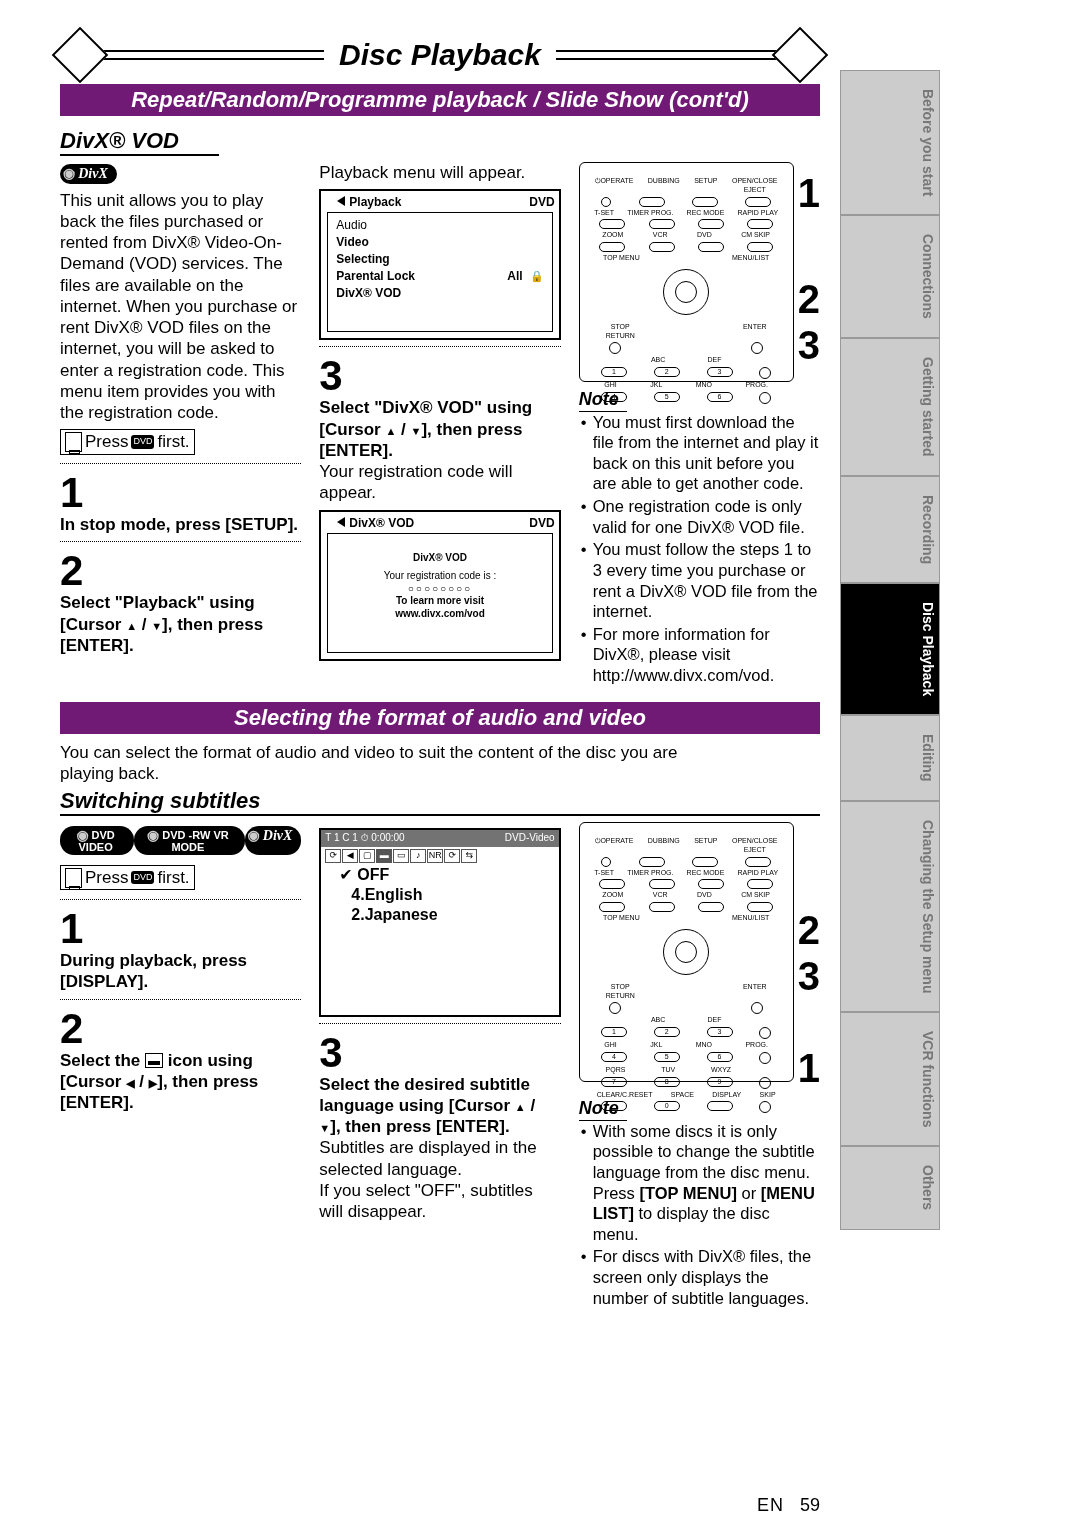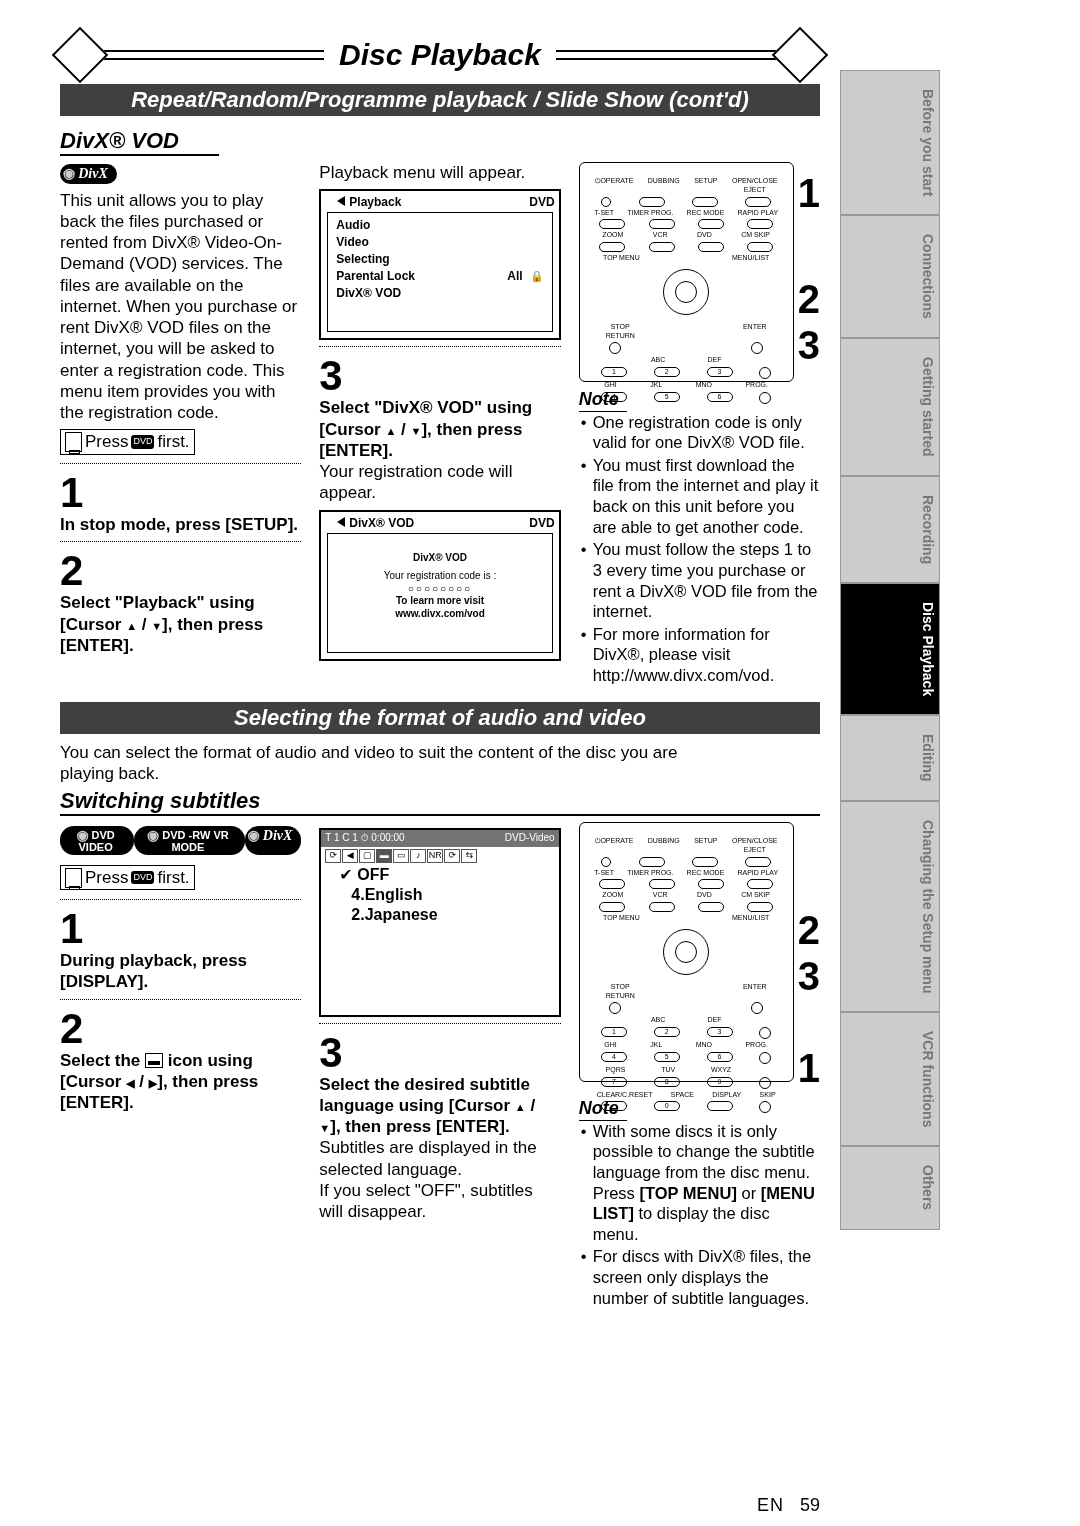--- a/index.html
+++ b/index.html
@@ -6,21 +6,21 @@
   body { font-family: Arial, Helvetica, sans-serif; background:#fff; color:#000; width:1080px; }
   .page { position:relative; width:940px; min-height:1526px; padding:30px 120px 20px 60px; }
   
   .chapter-banner { display:flex; align-items:center; justify-content:center; height:50px; }
   .chapter-banner .arrow-l, .chapter-banner .arrow-r { width:40px; height:40px; border:2px solid #000; transform:rotate(45deg); }
   .chapter-banner .arrow-l { margin-right:-20px; background:#fff; z-index:2;}
   .chapter-banner .arrow-r { margin-left:-20px; background:#fff; z-index:2;}
   .chapter-banner .line { flex:1; border-top:2px solid #000; border-bottom:2px solid #000; height:10px; }
   .chapter-title { font-size:30px; font-weight:bold; font-style:italic; padding:0 15px; white-space:nowrap; background:#fff; z-index:3;}
   
-  .section-bar { background:#404040; color:#fff; font-size:22px; font-weight:bold; font-style:italic; text-align:center; padding:3px 0; margin:4px 0 8px 0; }
+  .section-bar { background:#701a75; color:#fff; font-size:22px; font-weight:bold; font-style:italic; text-align:center; padding:3px 0; margin:4px 0 8px 0; }
   
   .h2 { font-size:22px; font-weight:bold; font-style:italic; border-bottom:2px solid #000; display:inline-block; margin:4px 0 6px 0; padding-right:40px;}
   .h2.full { display:block; }
   
   .body { font-size:17px; line-height:1.25; }
   .columns { display:flex; gap:18px; }
   .columns > div { flex:1; }
   
   .divx-badge { display:inline-block; background:#000; color:#fff; border-radius:14px; padding:1px 9px 1px 3px; font-size:14px; font-style:italic; font-family:serif; font-weight:bold;}
   .divx-badge::before{content:"◉"; font-style:normal; margin-right:3px; color:#ccc;}
@@ -122,21 +122,21 @@
     </div>
 
     <div>
       <div>Playback menu will appear.</div>
       <div class="screen">
         <div class="titlebar">
             <span><span class="arrow"></span><span>Playback</span></span>
             <span>DVD</span>
           </div>
         <div class="inner" id="pb-inner">
-            <div class="row" style="font-weight: bold; text-align: center;">
+            <div class="row" style="font-weight: normal; text-align: center;">
               <span>Audio</span>
               <span></span>
             </div>
             <div class="row" style="font-weight: bold;">
               <span>Video</span>
               <span></span>
             </div>
             <div class="row" style="font-weight: bold;">
               <span>Selecting</span>
               <span></span>
@@ -260,22 +260,22 @@
         </div>
         <div class="remote-nums">
           <span style="margin-top:8px;">1</span>
           <span style="margin-top:60px;">2</span>
           <span>3</span>
         </div>
       </div>
       <div class="note">
         <div class="note-head">Note</div>
         <ul id="note1">
+            <li>You must first download the file from the internet and play it back on this unit before you are able to get another code.</li>
             <li>One registration code is only valid for one DivX® VOD file.</li>
-            <li>You must first download the file from the internet and play it back on this unit before you are able to get another code.</li>
             <li>You must follow the steps 1 to 3 every time you purchase or rent a DivX® VOD file from the internet.</li>
             <li>For more information for DivX®, please visit http://www.divx.com/vod.</li>
           </ul>
       </div>
     </div>
   </div>
 
   
   <div class="section-bar" style="margin-top:14px;">Selecting the format of audio and video</div>
   <p class="body" style="max-width:620px;">You can select the format of audio and video to suit the content of the disc you are playing back.</p>

